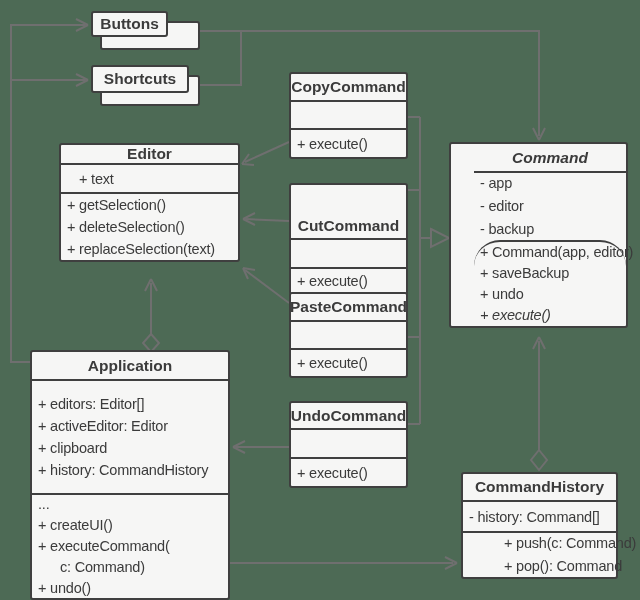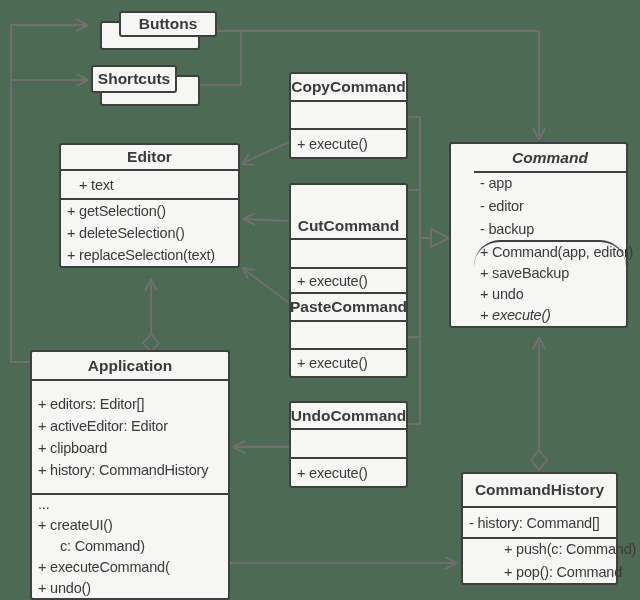--- a/index.html
+++ b/index.html
@@ -68,38 +68,38 @@
     <path d="M151 279 L145 291 M151 279 L157 291"></path>
     <polygon points="151,334 159,343 151,352 143,343"></polygon>
     <path d="M539 341 V450"></path>
     <path d="M539 337 L533 349 M539 337 L545 349"></path>
     <polygon points="539,450 547,460 539,470 531,460"></polygon>
     <path d="M230 563 H453"></path>
     <path d="M457 563 L445 557 M457 563 L445 569"></path>
   </svg>
 
   <div class="card" style="left:100px; top:21px; width:100px; height:29px;"></div>
-  <div class="card" style="left:91px; top:11px; width:98px; height:26px;margin-left:28px;">
+  <div class="card" style="left:91px; top:11px; width:77px; height:26px;">
     <span>Buttons</span>
   </div>
   <div class="card" style="left:100px; top:75px; width:100px; height:31px;"></div>
-  <div class="card" style="left:91px; top:65px; width:86px; height:28px;">
+  <div class="card" style="left:91px; top:65px; width:98px; height:28px;">
     <span>Shortcuts</span>
   </div>
 
   <div class="uml" style="left:289px; top:72px; width:119px;">
     <div class="ttl" style="height:26px;">CopyCommand</div>
     <div class="sec" style="height:28px;"></div>
     <div class="sec" style="height:29px;">
       <div class="row">+ execute()</div>
     </div>
   </div>
 
   <div class="uml" style="left:59px; top:143px; width:181px;">
-    <div class="ttl" style="height:24px;">Editor</div>
+    <div class="ttl" style="height:18px;">Editor</div>
     <div class="sec" style="height:29px;padding-left:12px;">
       <div class="row">+ text</div>
     </div>
     <div class="sec" style="height:68px;">
       <div class="row">+ getSelection()</div>
       <div class="row">+ deleteSelection()</div>
       <div class="row">+ replaceSelection(text)</div>
     </div>
   </div>
 
@@ -138,36 +138,36 @@
     <div class="ttl" style="height:27px;">Application</div>
     <div class="sec" style="height:114px;">
       <div class="row">+ editors: Editor[]</div>
       <div class="row">+ activeEditor: Editor</div>
       <div class="row">+ clipboard</div>
       <div class="row">+ history: CommandHistory</div>
     </div>
     <div class="sec lh21" style="height:105px;">
       <div class="row">...</div>
       <div class="row">+ createUI()</div>
+      <div class="row">+ executeCommand(</div>
       <div class="row indent">c: Command)</div>
-      <div class="row">+ executeCommand(</div>
       <div class="row">+ undo()</div>
     </div>
   </div>
 
   <div class="uml" style="left:289px; top:401px; width:119px;">
     <div class="ttl" style="height:25px;">UndoCommand</div>
     <div class="sec" style="height:29px;"></div>
     <div class="sec" style="height:29px;">
       <div class="row">+ execute()</div>
     </div>
   </div>
 
   <div class="uml" style="left:461px; top:472px; width:157px;">
-    <div class="ttl" style="height:32px;">CommandHistory</div>
+    <div class="ttl" style="height:26px;">CommandHistory</div>
     <div class="sec" style="height:31px;">
       <div class="row">- history: Command[]</div>
     </div>
     <div class="sec lh23" style="height:46px;padding-left:35px;">
       <div class="row">+ push(c: Command)</div>
       <div class="row">+ pop(): Command</div>
     </div>
   </div>
 
 </div>

